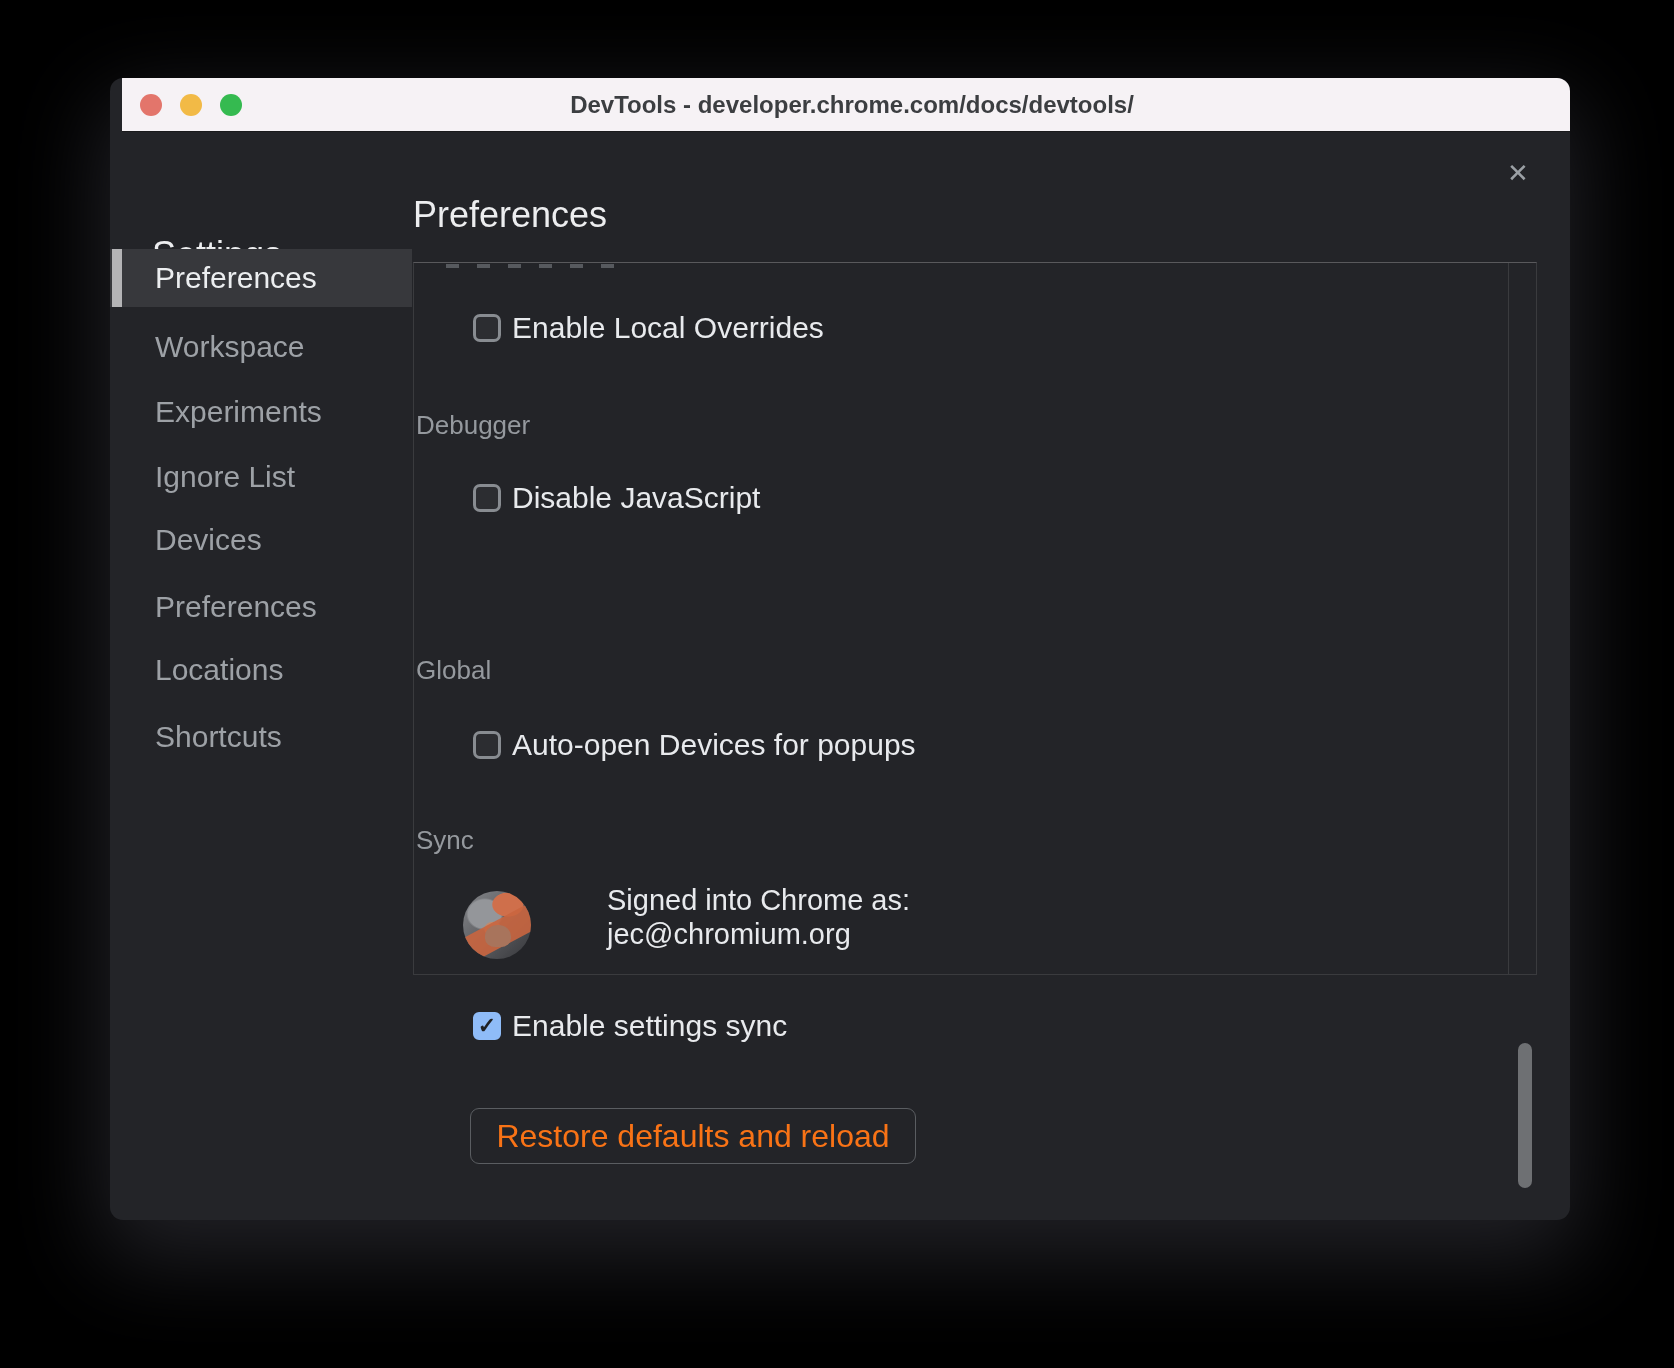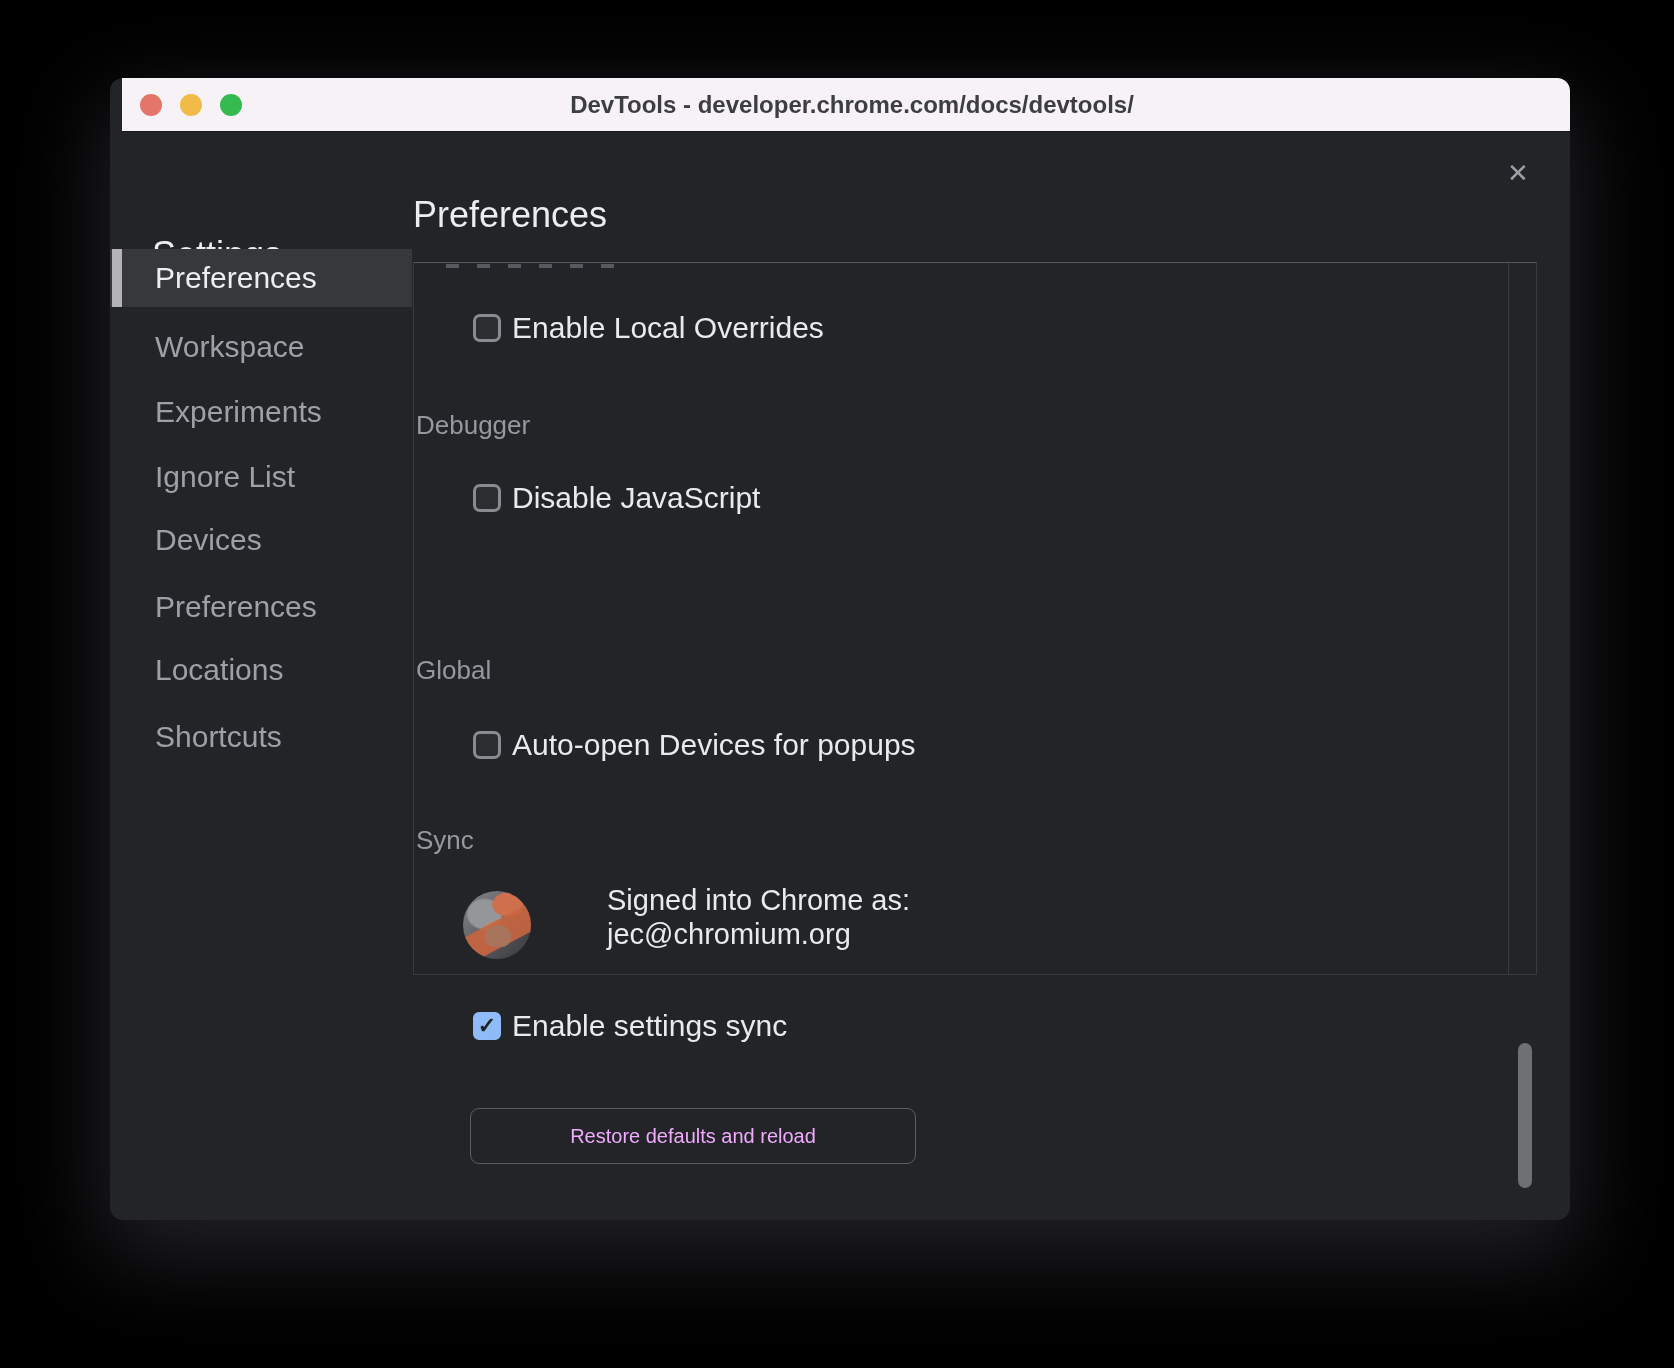--- a/index.html
+++ b/index.html
@@ -50,21 +50,21 @@
             radial-gradient(30px 26px at 32% 34%, #94969a 55%, rgba(0,0,0,0) 62%),
             linear-gradient(135deg,#85878b 0%,#5a5b5f 55%,#35363a 100%);}
   .avatar::before{content:"";position:absolute;left:-12px;top:30px;width:95px;height:26px;
           background:#c9653f;border-radius:14px;transform:rotate(-28deg);opacity:.9;}
   .avatar::after{content:"";position:absolute;left:22px;top:34px;width:26px;height:22px;
           background:#a8745c;border-radius:50% 50% 40% 40%;}
   .account-text{position:absolute;left:150px;top:620px;font-size:29px;line-height:34px;color:#e8eaed;margin-left:43px;}
   
   .restore-btn{position:absolute;left:56px;top:845px;width:446px;height:56px;box-sizing:border-box;
                background:transparent;border:1px solid #5a5d61;border-radius:9px;
-               color:#f0abfc;font-size:20px;font-weight:500;font-family:"Liberation Sans",sans-serif;
+               color:#f97316;font-size:32px;font-weight:500;font-family:"Liberation Sans",sans-serif;
                cursor:pointer;}
   
   .scroll-col{position:absolute;right:0;top:0;width:28px;height:100%;border-left:1px solid #3a3b3e;box-sizing:border-box;}
   .scroll-thumb{position:absolute;left:1104px;top:780px;width:14px;height:145px;border-radius:7px;background:#6e7073;}
 </style>
 </head>
 <body>
 
 <div class="stage">
   <div class="window">

